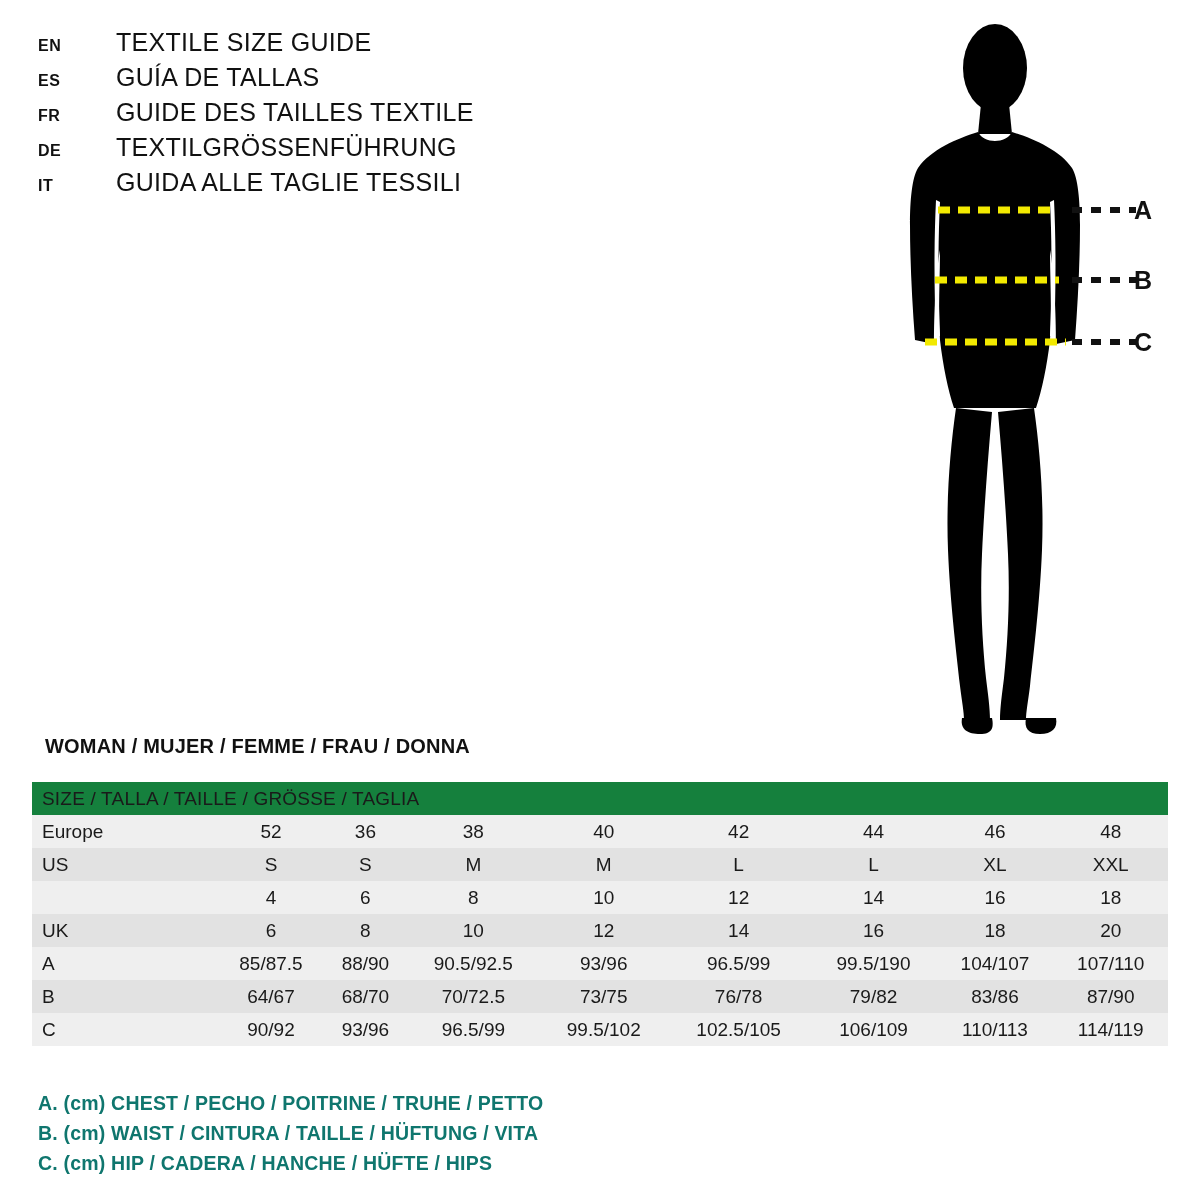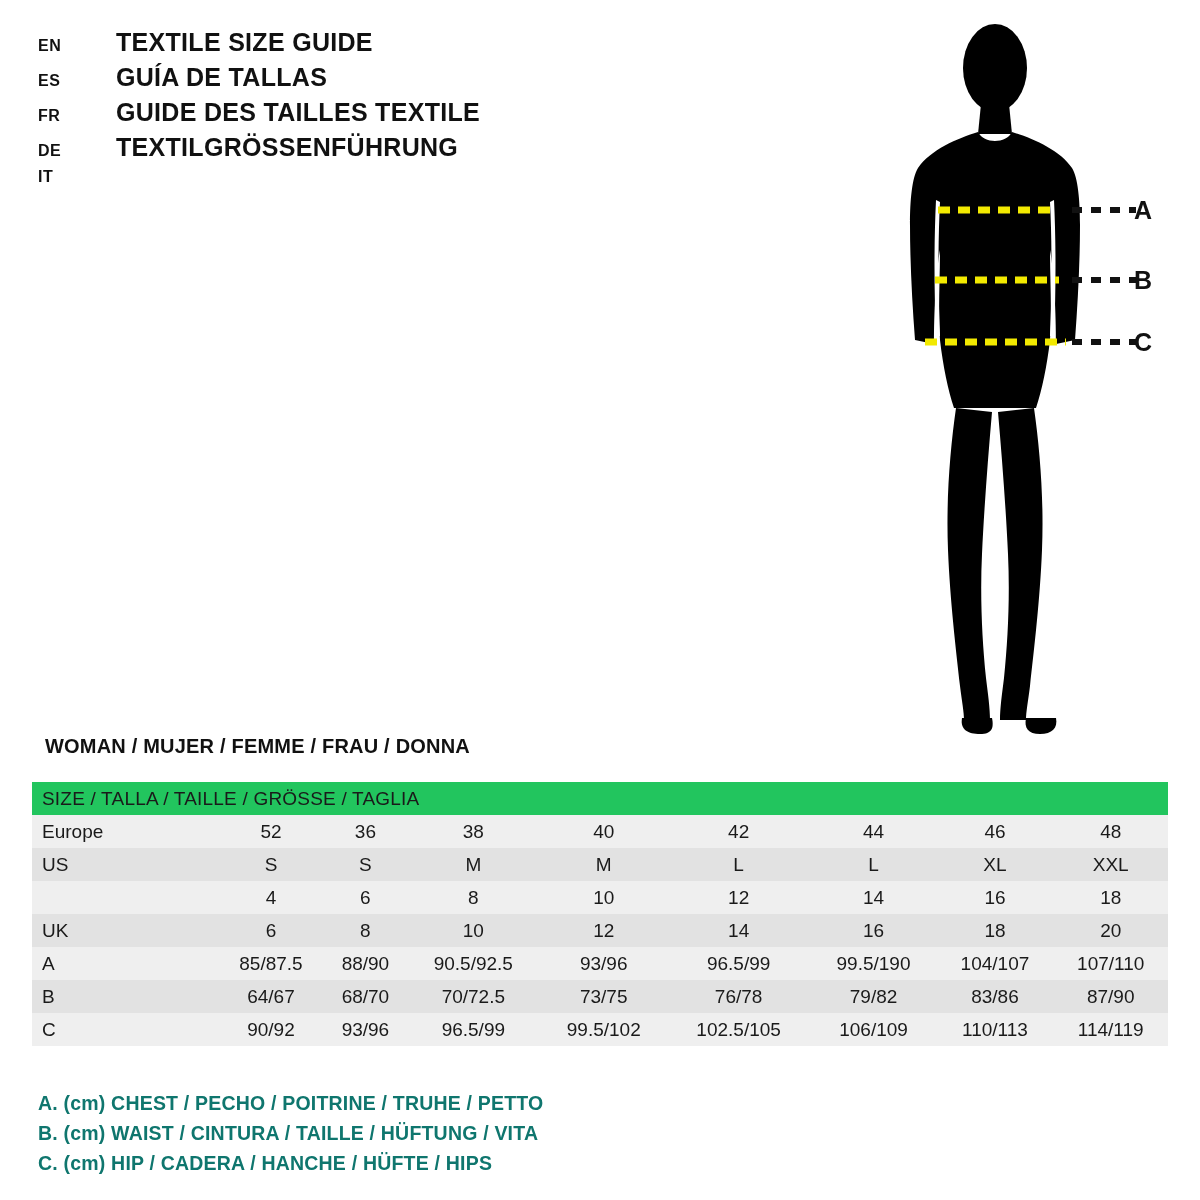--- a/index.html
+++ b/index.html
@@ -30,21 +30,21 @@
   }
   .lang-code {
     width: 78px;
     font-size: 16px;
     font-weight: bold;
     letter-spacing: 0.5px;
     color: #111;
   }
   .lang-text {
     font-size: 25px;
-    font-weight: bold;
+    font-weight: normal;
     letter-spacing: 0.3px;
     color: #111;
   }
 
   
   .figure-wrap {
     position: absolute;
     left: 860px;
     top: 10px;
     width: 330px;
@@ -81,21 +81,21 @@
     width: 1136px;
     border-collapse: collapse;
     font-size: 19px;
   }
   .size-table th, .size-table td {
     padding: 0;
     height: 33px;
     font-weight: normal;
   }
   .size-table tr.header-row th {
-    background: #22c55e;
+    background: #15803d;
     text-align: left;
     padding-left: 10px;
     font-size: 19px;
     font-weight: normal;
     color: #1a1a1a;
     letter-spacing: 0.2px;
   }
   .size-table tr.odd td {
     background: #efefef;
   }
@@ -145,20 +145,21 @@
   <div class="lang-row">
     <span class="lang-code">FR</span>
     <span class="lang-text">GUIDE DES TAILLES TEXTILE</span>
   </div>
   <div class="lang-row">
     <span class="lang-code">DE</span>
     <span class="lang-text">TEXTILGRÖSSENFÜHRUNG</span>
   </div>
   <div class="lang-row">
     <span class="lang-code">IT</span>
+    <span class="lang-text">GUIDA ALLE TAGLIE TESSILI</span>
   </div>
 </div>
 
 <div class="figure-wrap">
   <svg class="figure-svg" width="330" height="740" viewBox="0 0 330 740">
 
     <ellipse cx="135" cy="58" rx="32" ry="44" fill="#000000"></ellipse>
 
     <path d="M121 94 L149 94 L152 124 L118 124 Z" fill="#000000"></path>
 

